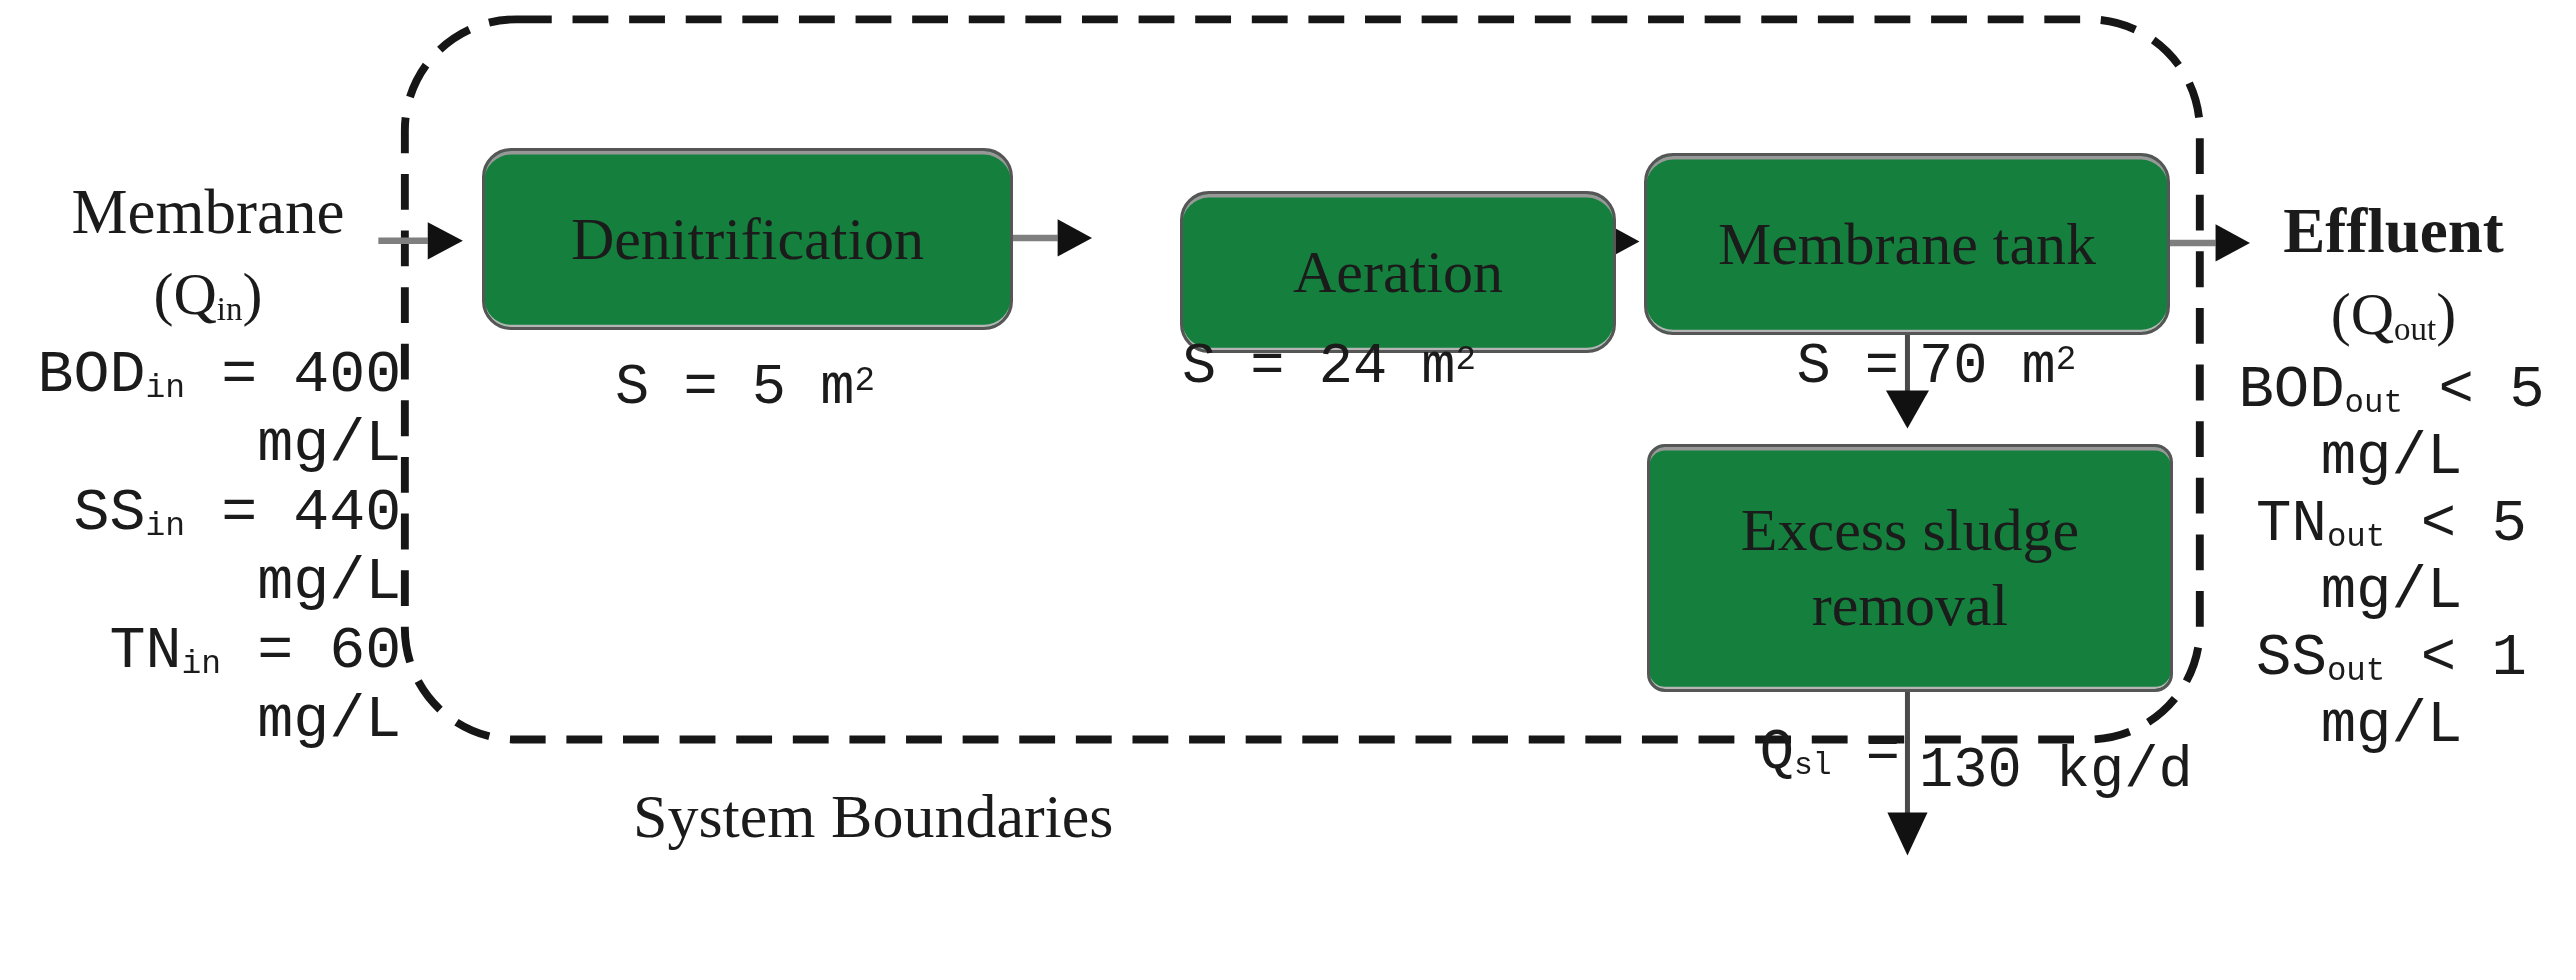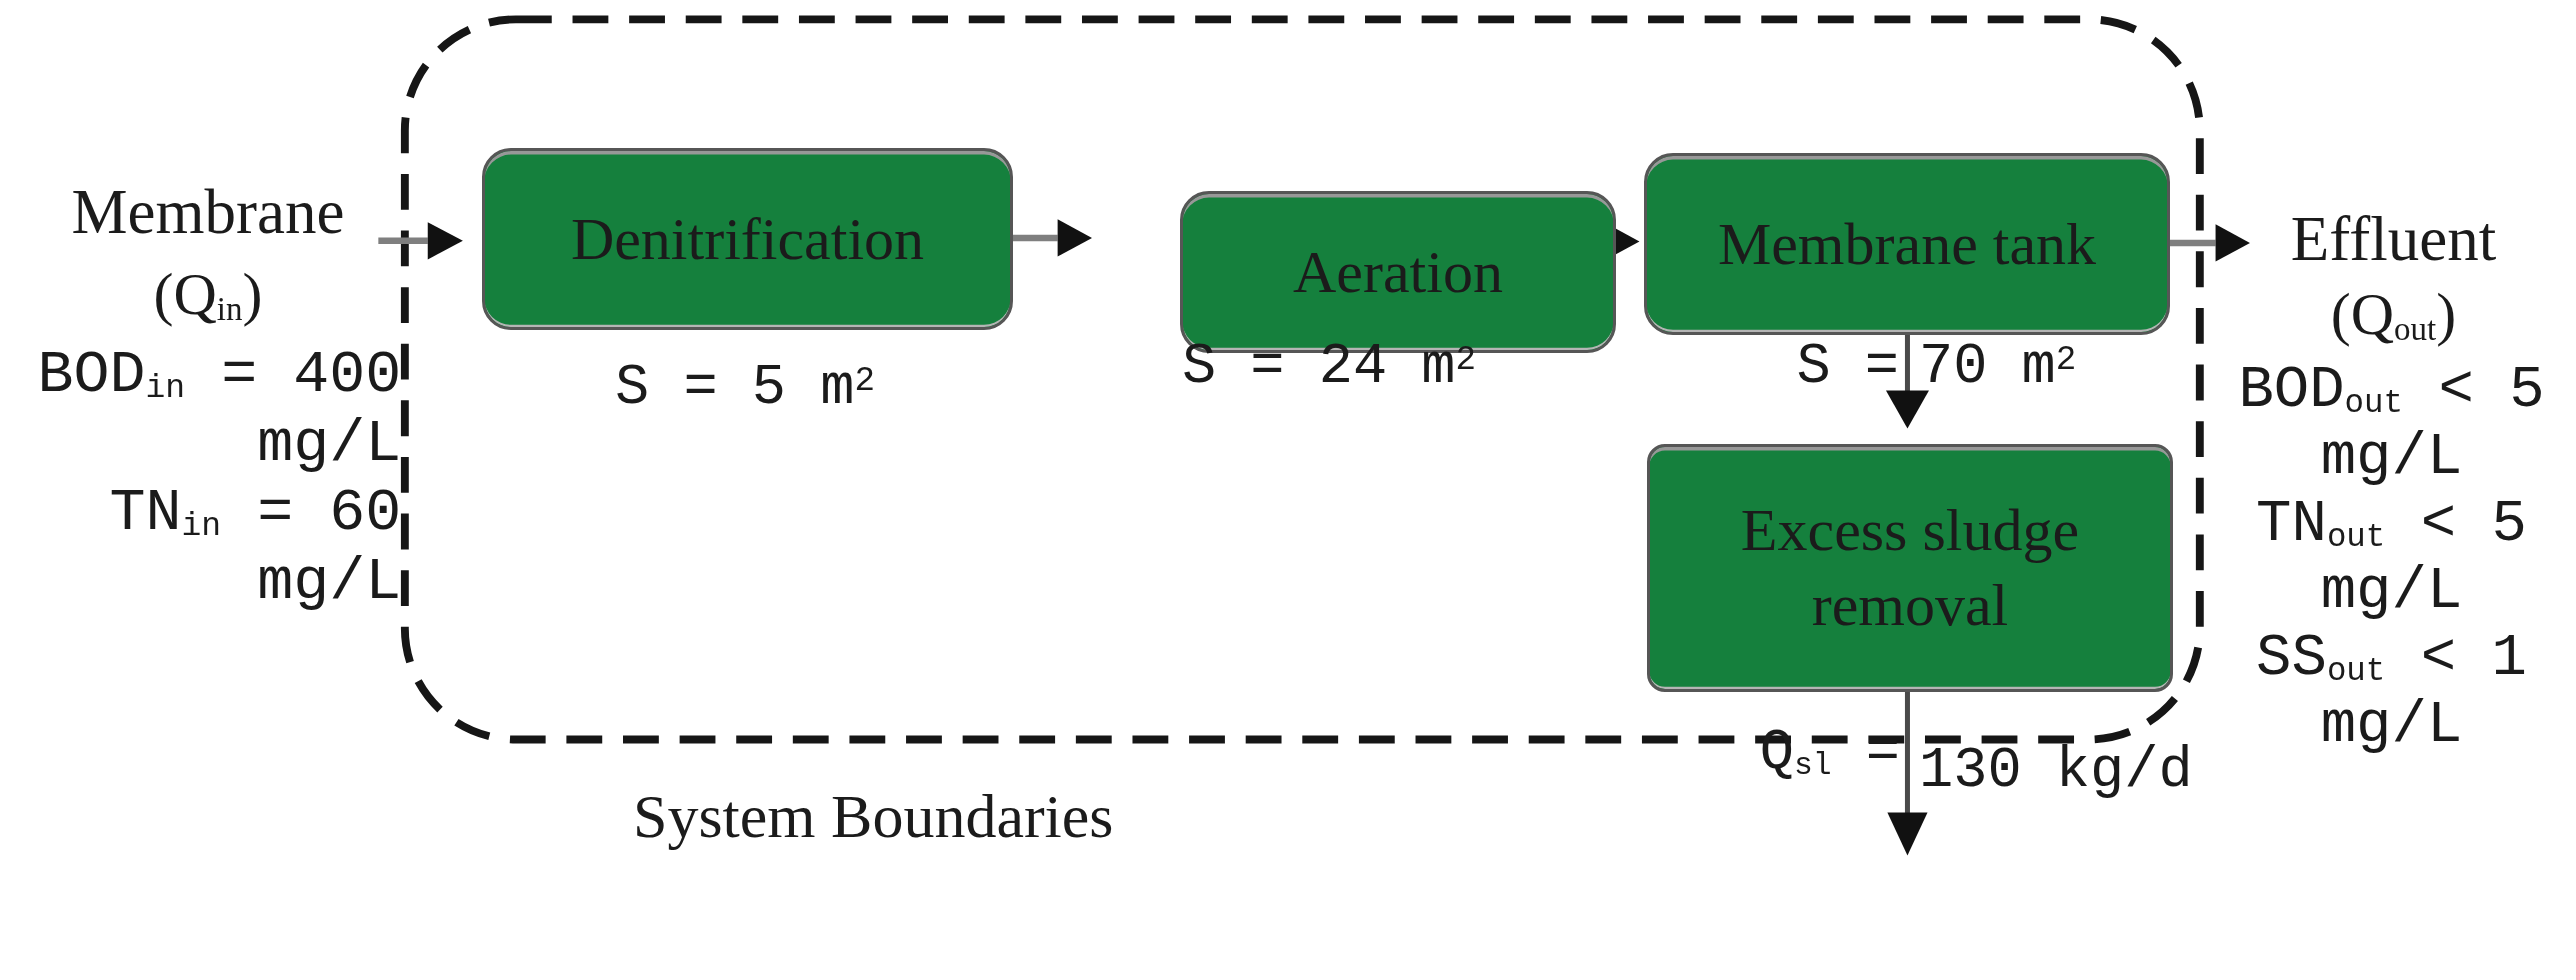--- a/index.html
+++ b/index.html
@@ -51,20 +51,21 @@
     <polygon points="2632,545 2692,545 2662,598" fill="#111111"></polygon>
 
     <line x1="2662" y1="956" x2="2662" y2="1140" stroke-width="7" stroke="#4a4a4a"></line>
     <polygon points="2634,1134 2690,1134 2662,1194" fill="#111111"></polygon>
   </svg>
 
   <div class="abs serif title center" style="left:29px;top:174px;width:358px;">Membrane</div>
   <div class="abs serif flowlabel center" style="left:29px;top:258px;width:358px;"><span>(Q</span><sub class="sb">in</sub><span>)</span></div>
   <div class="abs sans params right" style="left:7.2px;top:341px;width:394px;">
     <div><span>BOD</span><sub class="sb">in</sub><span> = 400 mg/L</span></div>
+    <div><span>SS</span><sub class="sb">in</sub><span> = 440 mg/L</span></div>
     <div><span>TN</span><sub class="sb">in</sub><span> = 60 mg/L</span></div>
   </div>
 
   <div class="procbox" style="left:482px;top:148px;width:525px;height:176px;">
     <span class="serif boxlabel">Denitrification</span>
   </div>
   <div class="procbox" style="left:1180px;top:159px;width:430px;height:156px;margin-top:32px;">
     <span class="serif boxlabel">Aeration</span>
   </div>
   <div class="procbox" style="left:1644px;top:153px;width:520px;height:176px;">
@@ -75,21 +76,21 @@
       <div>Excess sludge</div>
       <div>removal</div>
     </div>
   </div>
 
   <div class="abs sans arealabel center" style="left:530px;top:355px;width:430px;"><span>S = 5 m</span><sup class="sp">2</sup></div>
   <div class="abs sans arealabel center" style="left:1114px;top:334px;width:430px;"><span>S = 24 m</span><sup class="sp">2</sup></div>
   <div class="abs sans arealabel right" style="left:1684px;top:334px;width:215px;">S =</div>
   <div class="abs sans arealabel" style="left:1919px;top:334px;"><span>70 m</span><sup class="sp">2</sup></div>
 
-  <div class="abs serif title center" style="left:2218px;top:201px;width:351px;">Effluent</div>
+  <div class="abs serif title center" style="left:2218px;top:193px;width:351px;font-weight:bold;">Effluent</div>
   <div class="abs serif flowlabel center" style="left:2218px;top:278px;width:351px;"><span>(Q</span><sub class="sb">out</sub><span>)</span></div>
   <div class="abs sans params-efl center" style="left:2207px;top:357px;width:369px;">
     <div><span>BOD</span><sub class="sb">out</sub><span> &lt; 5 mg/L</span></div>
     <div><span>TN</span><sub class="sb">out</sub><span> &lt; 5 mg/L</span></div>
     <div><span>SS</span><sub class="sb">out</sub><span> &lt; 1 mg/L</span></div>
   </div>
 
   <div class="abs sans arealabel right" style="left:1648px;top:720px;width:252px;"><span>Q</span><sub class="sb">sl</sub><span> =</span></div>
   <div class="abs sans arealabel" style="left:1919px;top:738px;">130 kg/d</div>
 

